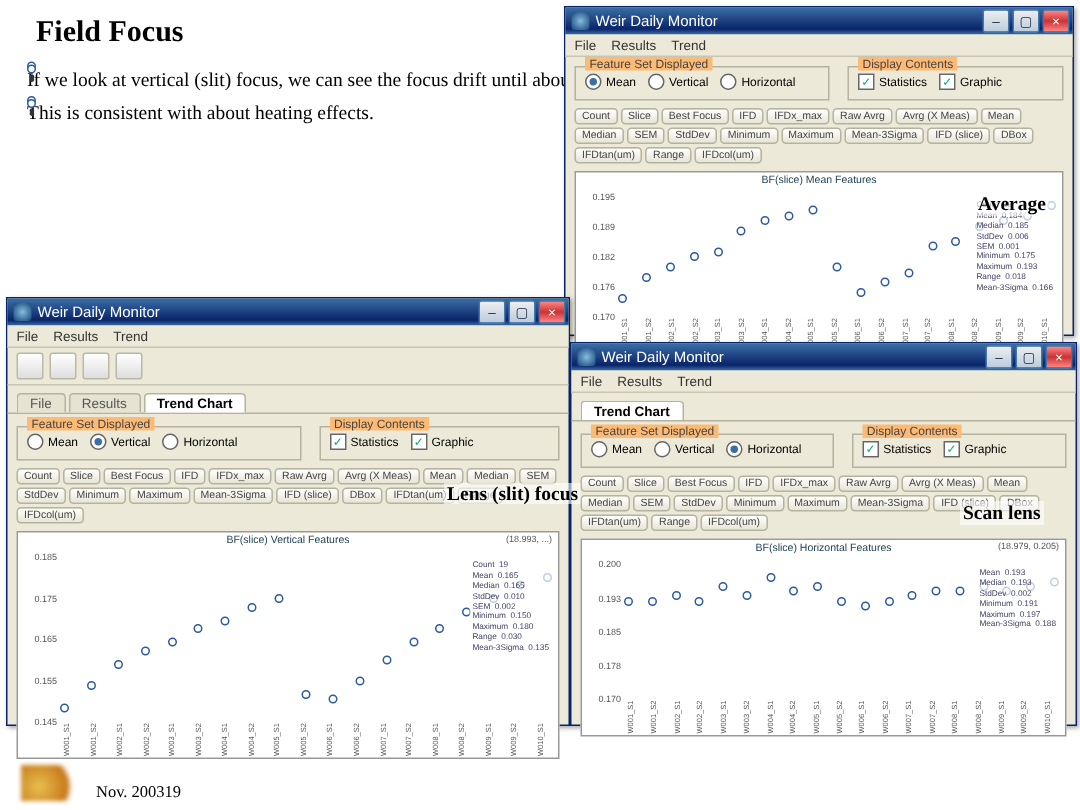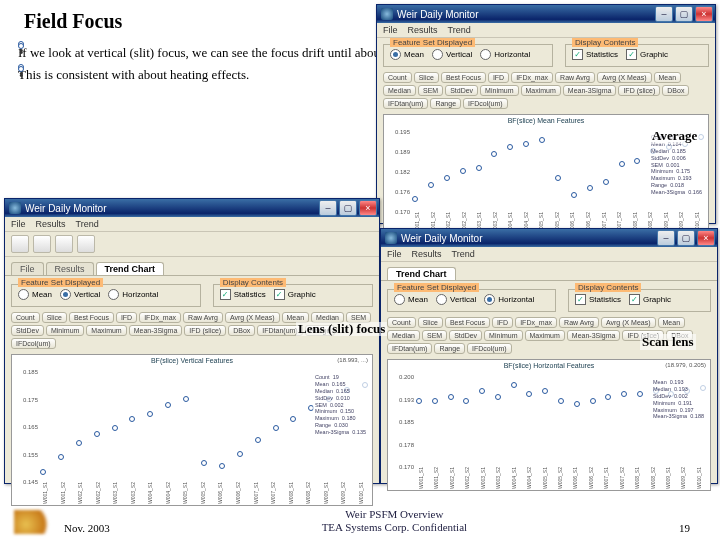--- a/index.html
+++ b/index.html
@@ -622,19 +622,15 @@
     </div>
   </div>
 
   <div class="annot" style="left:650px; top:128px;">Average</div>
   <div class="annot" style="left:296px; top:322px; text-align:center; line-height:1.1;"><span>Lens (slit) focus</span></div>
   <div class="annot" style="left:640px; top:334px;">Scan lens</div>
 
   <div class="footer">
     <div class="flogo"></div>
     <div class="fdate">Nov. 2003</div>
-    <div class="fcenter">
-      <div>Weir PSFM Overview</div>
-      <div>TEA Systems Corp. Confidential</div>
-    </div>
     <div class="fpage">19</div>
   </div>
 </div>
 
 </body></html>

